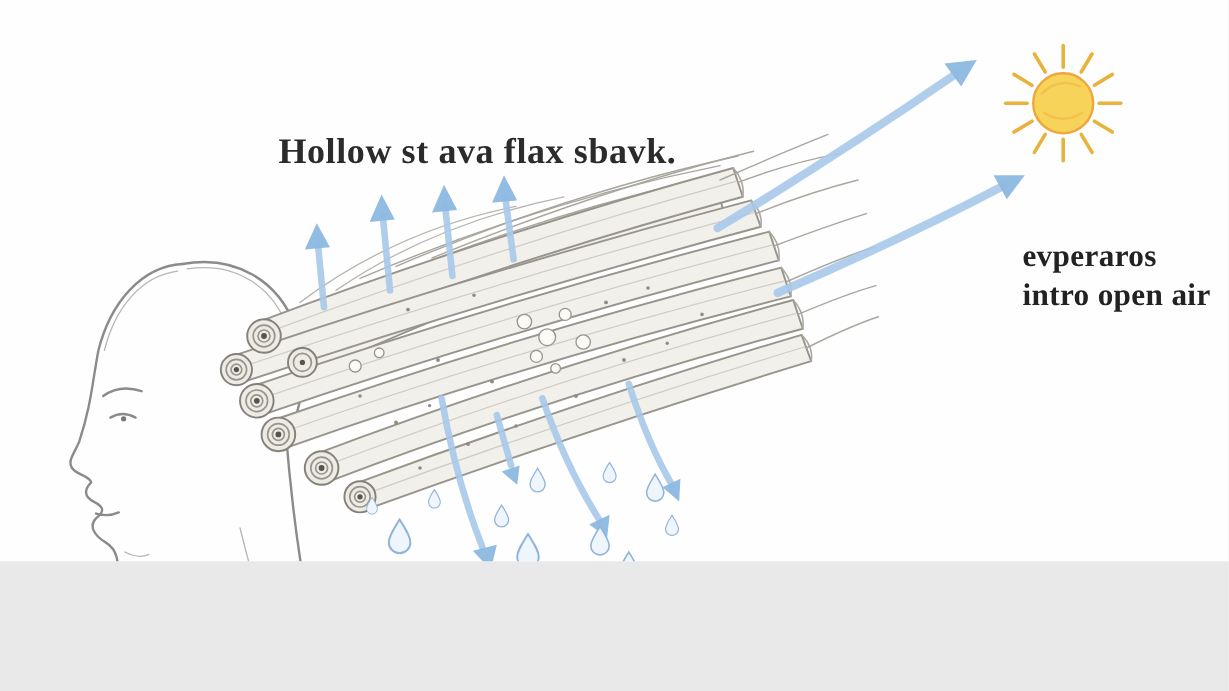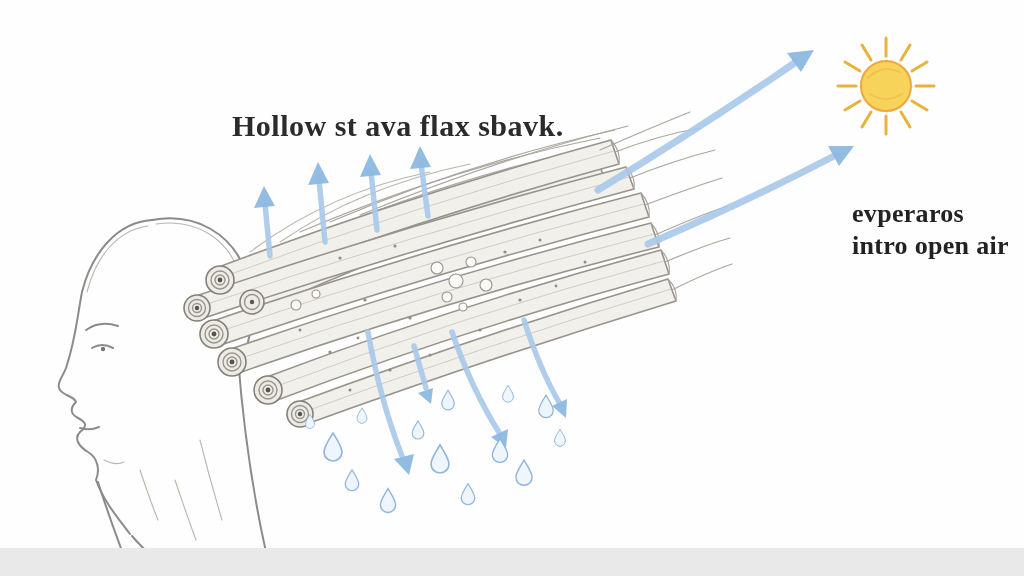--- a/index.html
+++ b/index.html
@@ -9,21 +9,21 @@
     --sun-orange:#e8b23c;
     --sketch-gray:#8b8b8b;
     --sketch-light:#b9b6ae;
     --tube-fill:#f2f0ea;
     --tube-stroke:#97948c;
     --ink:#2b2b2b;
     --bg:#fefefe;
   }
   html,body{margin:0;padding:0;background:#e9e9e9;}
   .stage{
-    position:relative;width:1024px;height:548px;margin:0 auto;
+    position:relative;width:1024px;height:468px;margin:0 auto;
     background:var(--bg);overflow:hidden;
     font-family:"Liberation Serif", serif;
   }
   svg{display:block}
   .title-text{
     font-family:"Liberation Serif", serif;
     font-size:30px;font-weight:700;fill:var(--ink);letter-spacing:.5px;
   }
   .annot-text{
     font-family:"Liberation Serif", serif;

